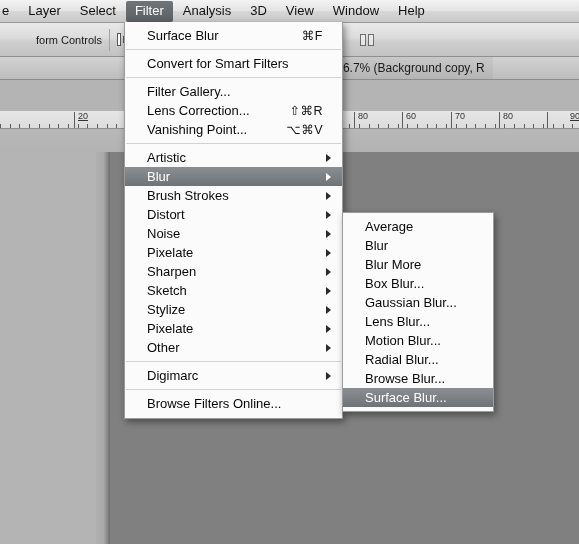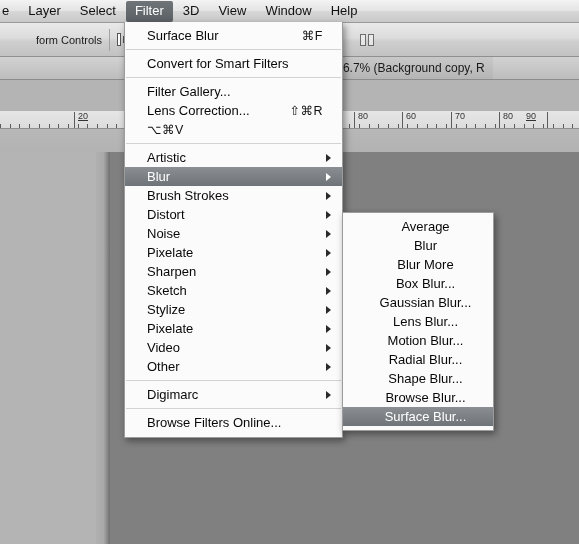--- a/index.html
+++ b/index.html
@@ -144,21 +144,21 @@
 
   
   #blur-submenu{
     position:absolute;left:342px;top:212px;width:150px;
     background:#fbfbfb;
     border:1px solid #9c9c9c;
     box-shadow:2px 3px 7px rgba(0,0,0,.42);
     padding:4px 0 4px 0;
     z-index:60;
   }
-  #blur-submenu .mi{text-align:center;}
+  #blur-submenu .mi{}
 </style>
 </head>
 <body>
 
 <div id="app-bg"></div>
 <div class="canvas-edge-left"></div>
 <div class="canvas-area"></div>
 
 <div id="ruler-strip-below"></div>
 
@@ -171,21 +171,21 @@
     <div class="ruler-num" style="left: 320px;">0</div>
     <div class="tick major" style="left: 354px;"></div>
     <div class="ruler-num" style="left: 358px;">80</div>
     <div class="tick major" style="left: 402px;"></div>
     <div class="ruler-num" style="left: 406px;">60</div>
     <div class="tick major" style="left: 451px;"></div>
     <div class="ruler-num" style="left: 455px;">70</div>
     <div class="tick major" style="left: 499px;"></div>
     <div class="ruler-num" style="left: 503px;">80</div>
     <div class="tick major" style="left: 547px;"></div>
-    <div class="ruler-num" style="left: 526px; text-decoration: underline;">90</div>
+    <div class="ruler-num" style="left: 570px; text-decoration: underline;">90</div>
     <div class="tick minor" style="left: 0px;"></div>
     <div class="tick minor" style="left: 10px;"></div>
     <div class="tick minor" style="left: 19px;"></div>
     <div class="tick minor" style="left: 29px;"></div>
     <div class="tick minor" style="left: 39px;"></div>
     <div class="tick minor" style="left: 49px;"></div>
     <div class="tick minor" style="left: 58px;"></div>
     <div class="tick minor" style="left: 68px;"></div>
     <div class="tick minor" style="left: 78px;"></div>
     <div class="tick minor" style="left: 87px;"></div>
@@ -257,20 +257,21 @@
 <div id="doctab">
   <span class="doc-ic"></span>
   <span>38.jpeg @ 16.7% (Background copy, R</span>
 </div>
 
 <div id="menubar">
     <div class="mb-item first">e</div>
     <div class="mb-item">Layer</div>
     <div class="mb-item">Select</div>
     <div class="mb-item active">Filter</div>
+    <div class="mb-item">Analysis</div>
     <div class="mb-item">3D</div>
     <div class="mb-item">View</div>
     <div class="mb-item">Window</div>
     <div class="mb-item">Help</div>
   </div>
 
 <div id="filter-menu">
     <div class="mi">
       <span class="label">Surface Blur</span>
       <span class="sc">⌘F</span>
@@ -281,20 +282,21 @@
     </div>
     <div class="msep"></div>
     <div class="mi">
       <span class="label">Filter Gallery...</span>
     </div>
     <div class="mi">
       <span class="label">Lens Correction...</span>
       <span class="sc">⇧⌘R</span>
     </div>
     <div class="mi">
+      <span class="label">Vanishing Point...</span>
       <span class="sc">⌥⌘V</span>
     </div>
     <div class="msep"></div>
     <div class="mi">
       <span class="label">Artistic</span>
       <span class="arrow"></span>
     </div>
     <div class="mi sel">
       <span class="label">Blur</span>
       <span class="arrow"></span>
@@ -325,24 +327,20 @@
     </div>
     <div class="mi">
       <span class="label">Stylize</span>
       <span class="arrow"></span>
     </div>
     <div class="mi">
       <span class="label">Pixelate</span>
       <span class="arrow"></span>
     </div>
     <div class="mi">
-      <span class="label">Video</span>
-      <span class="arrow"></span>
-    </div>
-    <div class="mi">
       <span class="label">Other</span>
       <span class="arrow"></span>
     </div>
     <div class="msep"></div>
     <div class="mi">
       <span class="label">Digimarc</span>
       <span class="arrow"></span>
     </div>
     <div class="msep"></div>
     <div class="mi">
@@ -367,23 +365,20 @@
       <span class="label">Gaussian Blur...</span>
     </div>
     <div class="mi">
       <span class="label">Lens Blur...</span>
     </div>
     <div class="mi">
       <span class="label">Motion Blur...</span>
     </div>
     <div class="mi">
       <span class="label">Radial Blur...</span>
-    </div>
-    <div class="mi">
-      <span class="label">Shape Blur...</span>
     </div>
     <div class="mi">
       <span class="label">Browse Blur...</span>
     </div>
     <div class="mi sel">
       <span class="label">Surface Blur...</span>
     </div>
   </div>
 
 </body></html>

